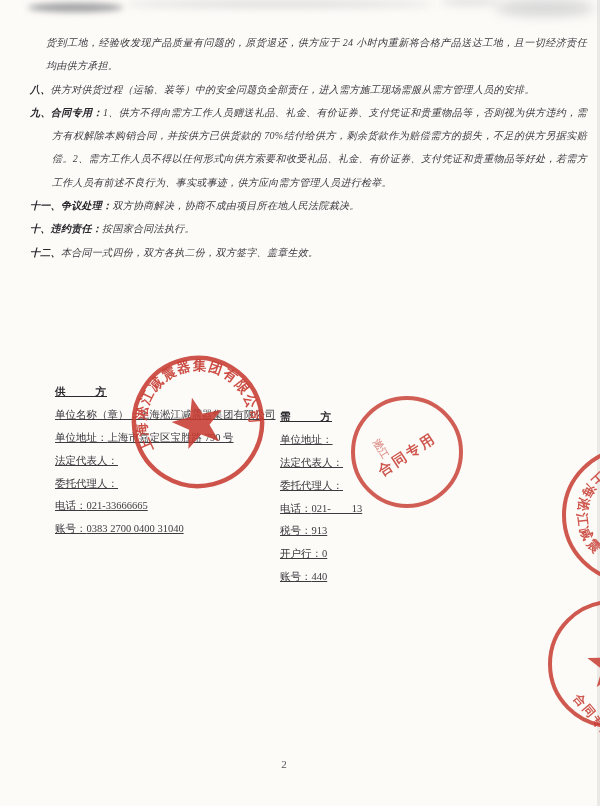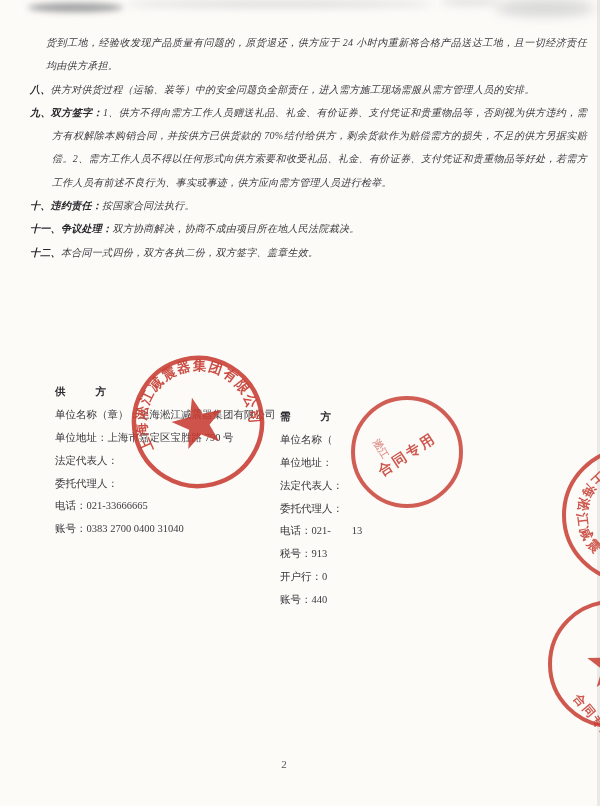--- a/index.html
+++ b/index.html
@@ -24,21 +24,21 @@
     position:absolute; top:31px; left:30px; width:557px;
     font-size:10px; line-height:23.3px; letter-spacing:.3px;
     text-align:justify;
   }
   .clause { margin:0; padding-left:22px; text-indent:-22px;font-style:italic; }
   .clause.cont { padding-left:16px; text-indent:0; }
   .clause .b { font-weight:bold; color:#27272c; }
 
   
   .sig-col { position:absolute; top:381px; font-size:10.5px; }
-  .sig-col p { margin:0; height:22.9px; line-height:22.9px; white-space:pre; }
+  .sig-col p { margin:0; height:22.9px; line-height:22.9px; white-space:pre;text-decoration:underline; }
   .sig-supplier { left:55px;  width:235px; }
   .sig-buyer    { left:280px; width:310px;margin-top:25px; }
   .party-head { font-weight:bold; letter-spacing:1px; color:#2b2b30; }
   .lab { color:#35353a; }
   .val { color:#3b3b40; }
 
   .pagenum {
     position:absolute; left:272px; top:758px; width:24px;
     text-align:center; font-size:11px; color:#55555a;
   }
@@ -53,39 +53,38 @@
 
   <div class="smudge s1"></div>
   <div class="smudge s2"></div>
   <div class="smudge s3"></div>
   <div class="smudge s4"></div>
   <div class="edge-shade"></div>
 
   <div class="clauses">
     <p class="clause cont"><span>货到工地，经验收发现产品质量有问题的，原货退还，供方应于 24 小时内重新将合格产品送达工地，且一切经济责任均由供方承担。</span></p>
     <p class="clause"><span class="b">八、</span><span class="b"></span><span>供方对供货过程（运输、装等）中的安全问题负全部责任，进入需方施工现场需服从需方管理人员的安排。</span></p>
-    <p class="clause"><span class="b">九、</span><span class="b">双方签字：</span><span>1、供方不得向需方工作人员赠送礼品、礼金、有价证券、支付凭证和贵重物品等，否则视为供方违约，需方有权解除本购销合同，并按供方已供货款的 70%结付给供方，剩余货款作为赔偿需方的损失，不足的供方另据实赔偿。2、需方工作人员不得以任何形式向供方索要和收受礼品、礼金、有价证券、支付凭证和贵重物品等好处，若需方工作人员有前述不良行为、事实或事迹，供方应向需方管理人员进行检举。</span></p>
+    <p class="clause"><span class="b">九、</span><span class="b">合同专用：</span><span>1、供方不得向需方工作人员赠送礼品、礼金、有价证券、支付凭证和贵重物品等，否则视为供方违约，需方有权解除本购销合同，并按供方已供货款的 70%结付给供方，剩余货款作为赔偿需方的损失，不足的供方另据实赔偿。2、需方工作人员不得以任何形式向供方索要和收受礼品、礼金、有价证券、支付凭证和贵重物品等好处，若需方工作人员有前述不良行为、事实或事迹，供方应向需方管理人员进行检举。</span></p>
+    <p class="clause"><span class="b">十一、</span><span class="b">争议处理：</span><span>双方协商解决，协商不成由项目所在地人民法院裁决。</span></p>
     <p class="clause"><span class="b">十、</span><span class="b">违约责任：</span><span>按国家合同法执行。</span></p>
-    <p class="clause"><span class="b">十一、</span><span class="b">争议处理：</span><span>双方协商解决，协商不成由项目所在地人民法院裁决。</span></p>
     <p class="clause"><span class="b">十二、</span><span class="b"></span><span>本合同一式四份，双方各执二份，双方签字、盖章生效。</span></p>
   </div>
 
   <div class="sig-col sig-supplier">
     <p class="party-head">供        方</p>
     <p><span class="lab">单位名称（章）：</span><span class="val">上海淞江减震器集团有限公司</span></p>
     <p><span class="lab">单位地址：</span><span class="val">上海市嘉定区宝胜路 790 号</span></p>
     <p><span class="lab">法定代表人：</span><span class="val"></span></p>
     <p><span class="lab">委托代理人：</span><span class="val"></span></p>
     <p><span class="lab">电话：</span><span class="val">021-33666665</span></p>
     <p><span class="lab">账号：</span><span class="val">0383 2700 0400 31040</span></p>
   </div>
 
   <div class="sig-col sig-buyer">
     <p class="party-head">需        方</p>
-    <p><span class="lab">单位名称（</span><span class="val"></span></p>
     <p><span class="lab">单位地址：</span><span class="val"></span></p>
     <p><span class="lab">法定代表人：</span><span class="val"></span></p>
     <p><span class="lab">委托代理人：</span><span class="val"></span></p>
     <p><span class="lab">电话：</span><span class="val">021-        13</span></p>
     <p><span class="lab">税号：</span><span class="val">913</span></p>
     <p><span class="lab">开户行：</span><span class="val">0</span></p>
     <p><span class="lab">账号：</span><span class="val">440</span></p>
   </div>
 
   <svg class="seal" style="left:127px; top:350px;" width="142" height="146" viewBox="0 0 142 146">

